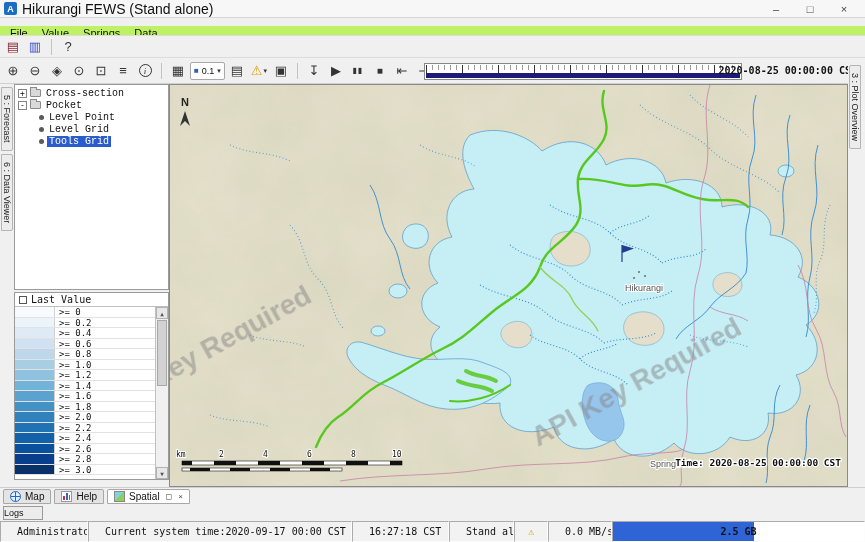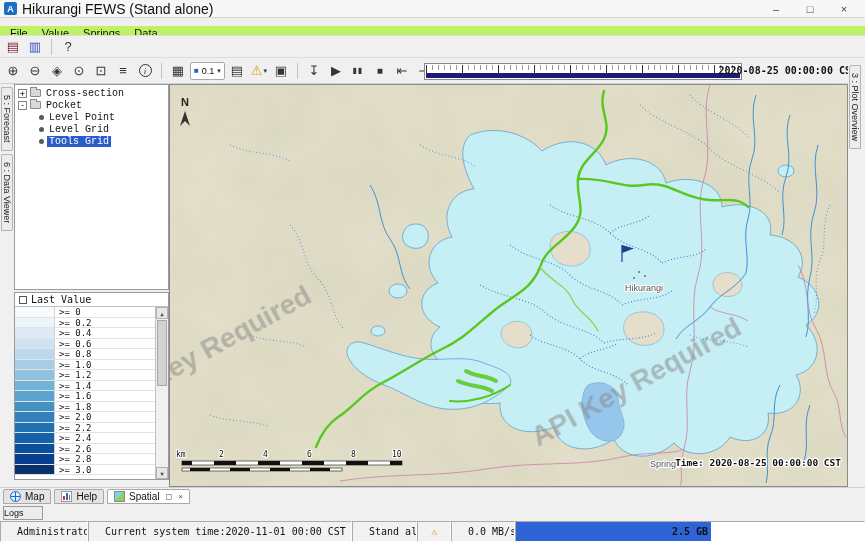--- a/index.html
+++ b/index.html
@@ -435,18 +435,19 @@
     <span class="tab-ctl">×</span>
   </div>
 </div>
 
 <div class="logs-row">
   <div class="logs-btn">Logs</div>
 </div>
 
 <div class="statusbar">
   <div class="scell w1">Administrator</div>
-  <div class="scell w2">Current system time:2020-11-01 00:00 CST</div>
+  <div class="scell w2">Current system time:2020-09-17 00:00 CST</div>
+  <div class="scell w4">16:27:18 CST</div>
   <div class="scell w5">Stand alone</div>
   <div class="scell w7 c-warn">⚠</div>
   <div class="scell w8">0.0 MB/s</div>
   <div class="scell mem-cell">2.5 GB</div>
 </div>
 
 </body></html>

